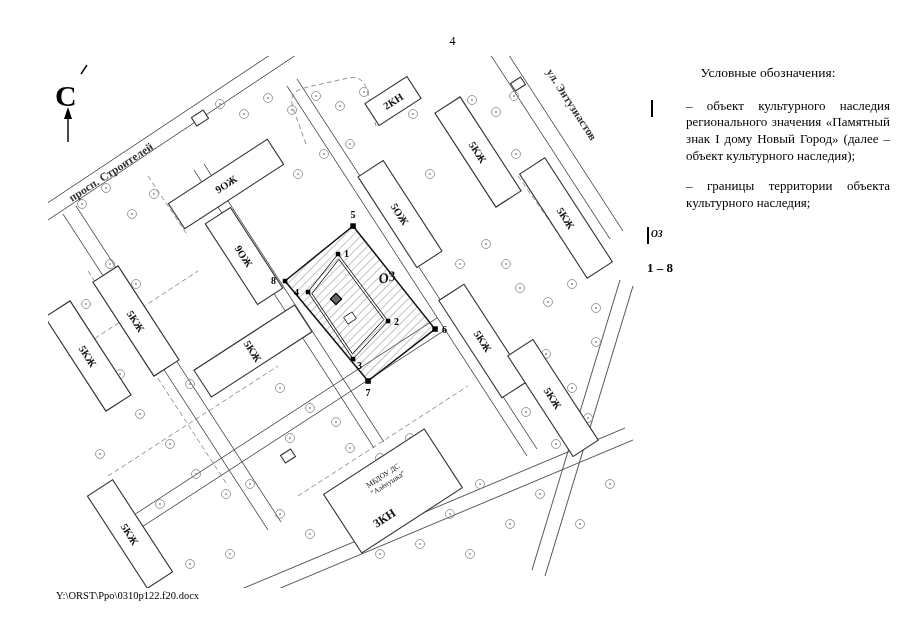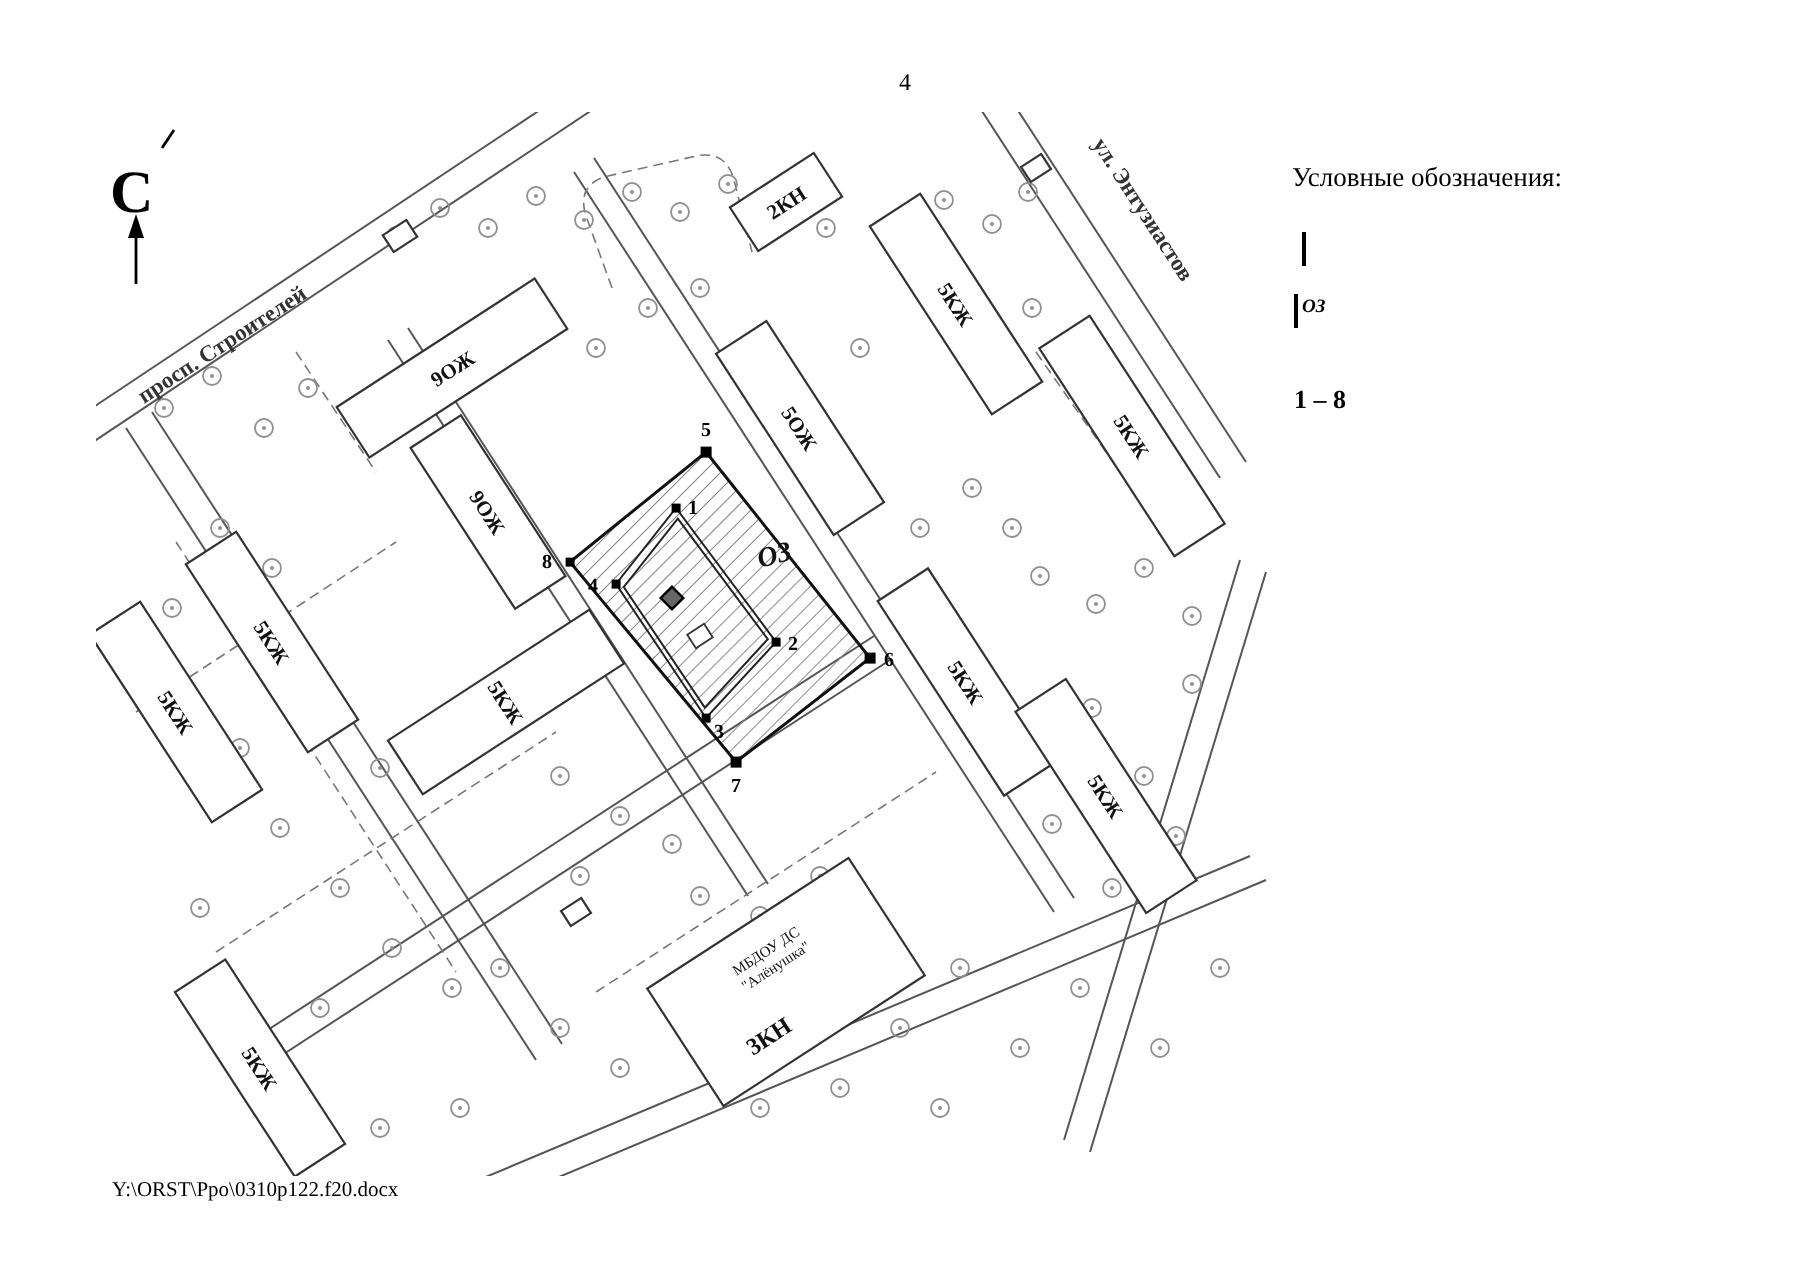--- a/index.html
+++ b/index.html
@@ -4,30 +4,30 @@
 <style>
   html,body { margin:0; padding:0; }
   body {
     width:905px; height:640px; background:#ffffff; position:relative;
     font-family:"Liberation Serif", serif; color:#000; overflow:hidden;
   }
   .page-number { position:absolute; top:34px; left:0; right:0; text-align:center; font-size:12px; }
   .map-wrap { position:absolute; left:48px; top:56px; }
   svg text { font-family:"Liberation Serif", serif; }
   .legend { position:absolute; left:646px; top:64px; width:244px; font-size:13px; line-height:1.3; }
-  .legend-title { text-align:left; margin:16px 0 16px 0; font-size:13.5px; font-weight:normal; }
+  .legend-title { text-align:center; margin:0 0 16px 0; font-size:13.5px; font-weight:normal; }
   .legend-item { position:relative; padding-left:40px; text-align:justify; margin-bottom:13px; min-height:18px; }
   .symbol { position:absolute; left:1px; top:3px; }
   .sym-diamond { width:12px; height:12px; background:#999; border:1.7px solid #000; transform:rotate(45deg); margin-left:4px; margin-top:2px; }
   .sym-boundary { width:27px; height:9px; border-top:1.4px solid #000; border-bottom:1.4px solid #000;
     background:linear-gradient(to bottom, transparent 3px, #000 3px, #000 4.3px, transparent 4.3px); margin-top:4px; }
   .sym-hatch { width:30px; height:17px; border:1px solid #000; position:relative;
     background:repeating-linear-gradient(45deg, #fff 0 3px, #888 3px 4px); }
   .sym-hatch span { position:absolute; left:2px; top:1px; background:#fff; font-style:italic; font-weight:bold; font-size:9.5px; padding:0 1px; line-height:1.2; }
-  .sym-range { font-weight:bold; font-size:13px; white-space:nowrap; margin-top:13px; display:inline-block; }
+  .sym-range { font-weight:bold; font-size:13px; white-space:nowrap; margin-top:1px; display:inline-block; }
   .footer { position:absolute; left:56px; top:590px; font-size:10.5px;text-align:center; }
 </style>
 </head>
 <body>
 
 <div class="page-number">4</div>
 
 <div class="map-wrap">
 <svg width="600" height="532" viewBox="0 0 600 532">
   <defs>
@@ -246,22 +246,27 @@
     <text transform="translate(498,16) rotate(57)">ул. Энтузиастов</text>
   </g>
 </svg>
 </div>
 
 <div class="legend">
   <p class="legend-title">Условные обозначения:</p>
 
   <div class="legend-item">
     <span class="symbol"><span class="sym-diamond"></span></span>
-  </div>
-
+    <span>– объект культурного наследия регионального значения «Памятный знак I дому Новый Город» (далее – объект культурного наследия);</span>
+  </div>
+
+  <div class="legend-item">
+    <span class="symbol"><span class="sym-boundary"></span></span>
+    <span>– границы территории объекта культурного наследия;</span>
+  </div>
 
   <div class="legend-item">
     <span class="symbol">
       <span class="sym-hatch"><span>ОЗ</span></span>
     </span>
   </div>
 
   <div class="legend-item">
     <span class="symbol"><span class="sym-range">1 – 8</span></span>
   </div>

